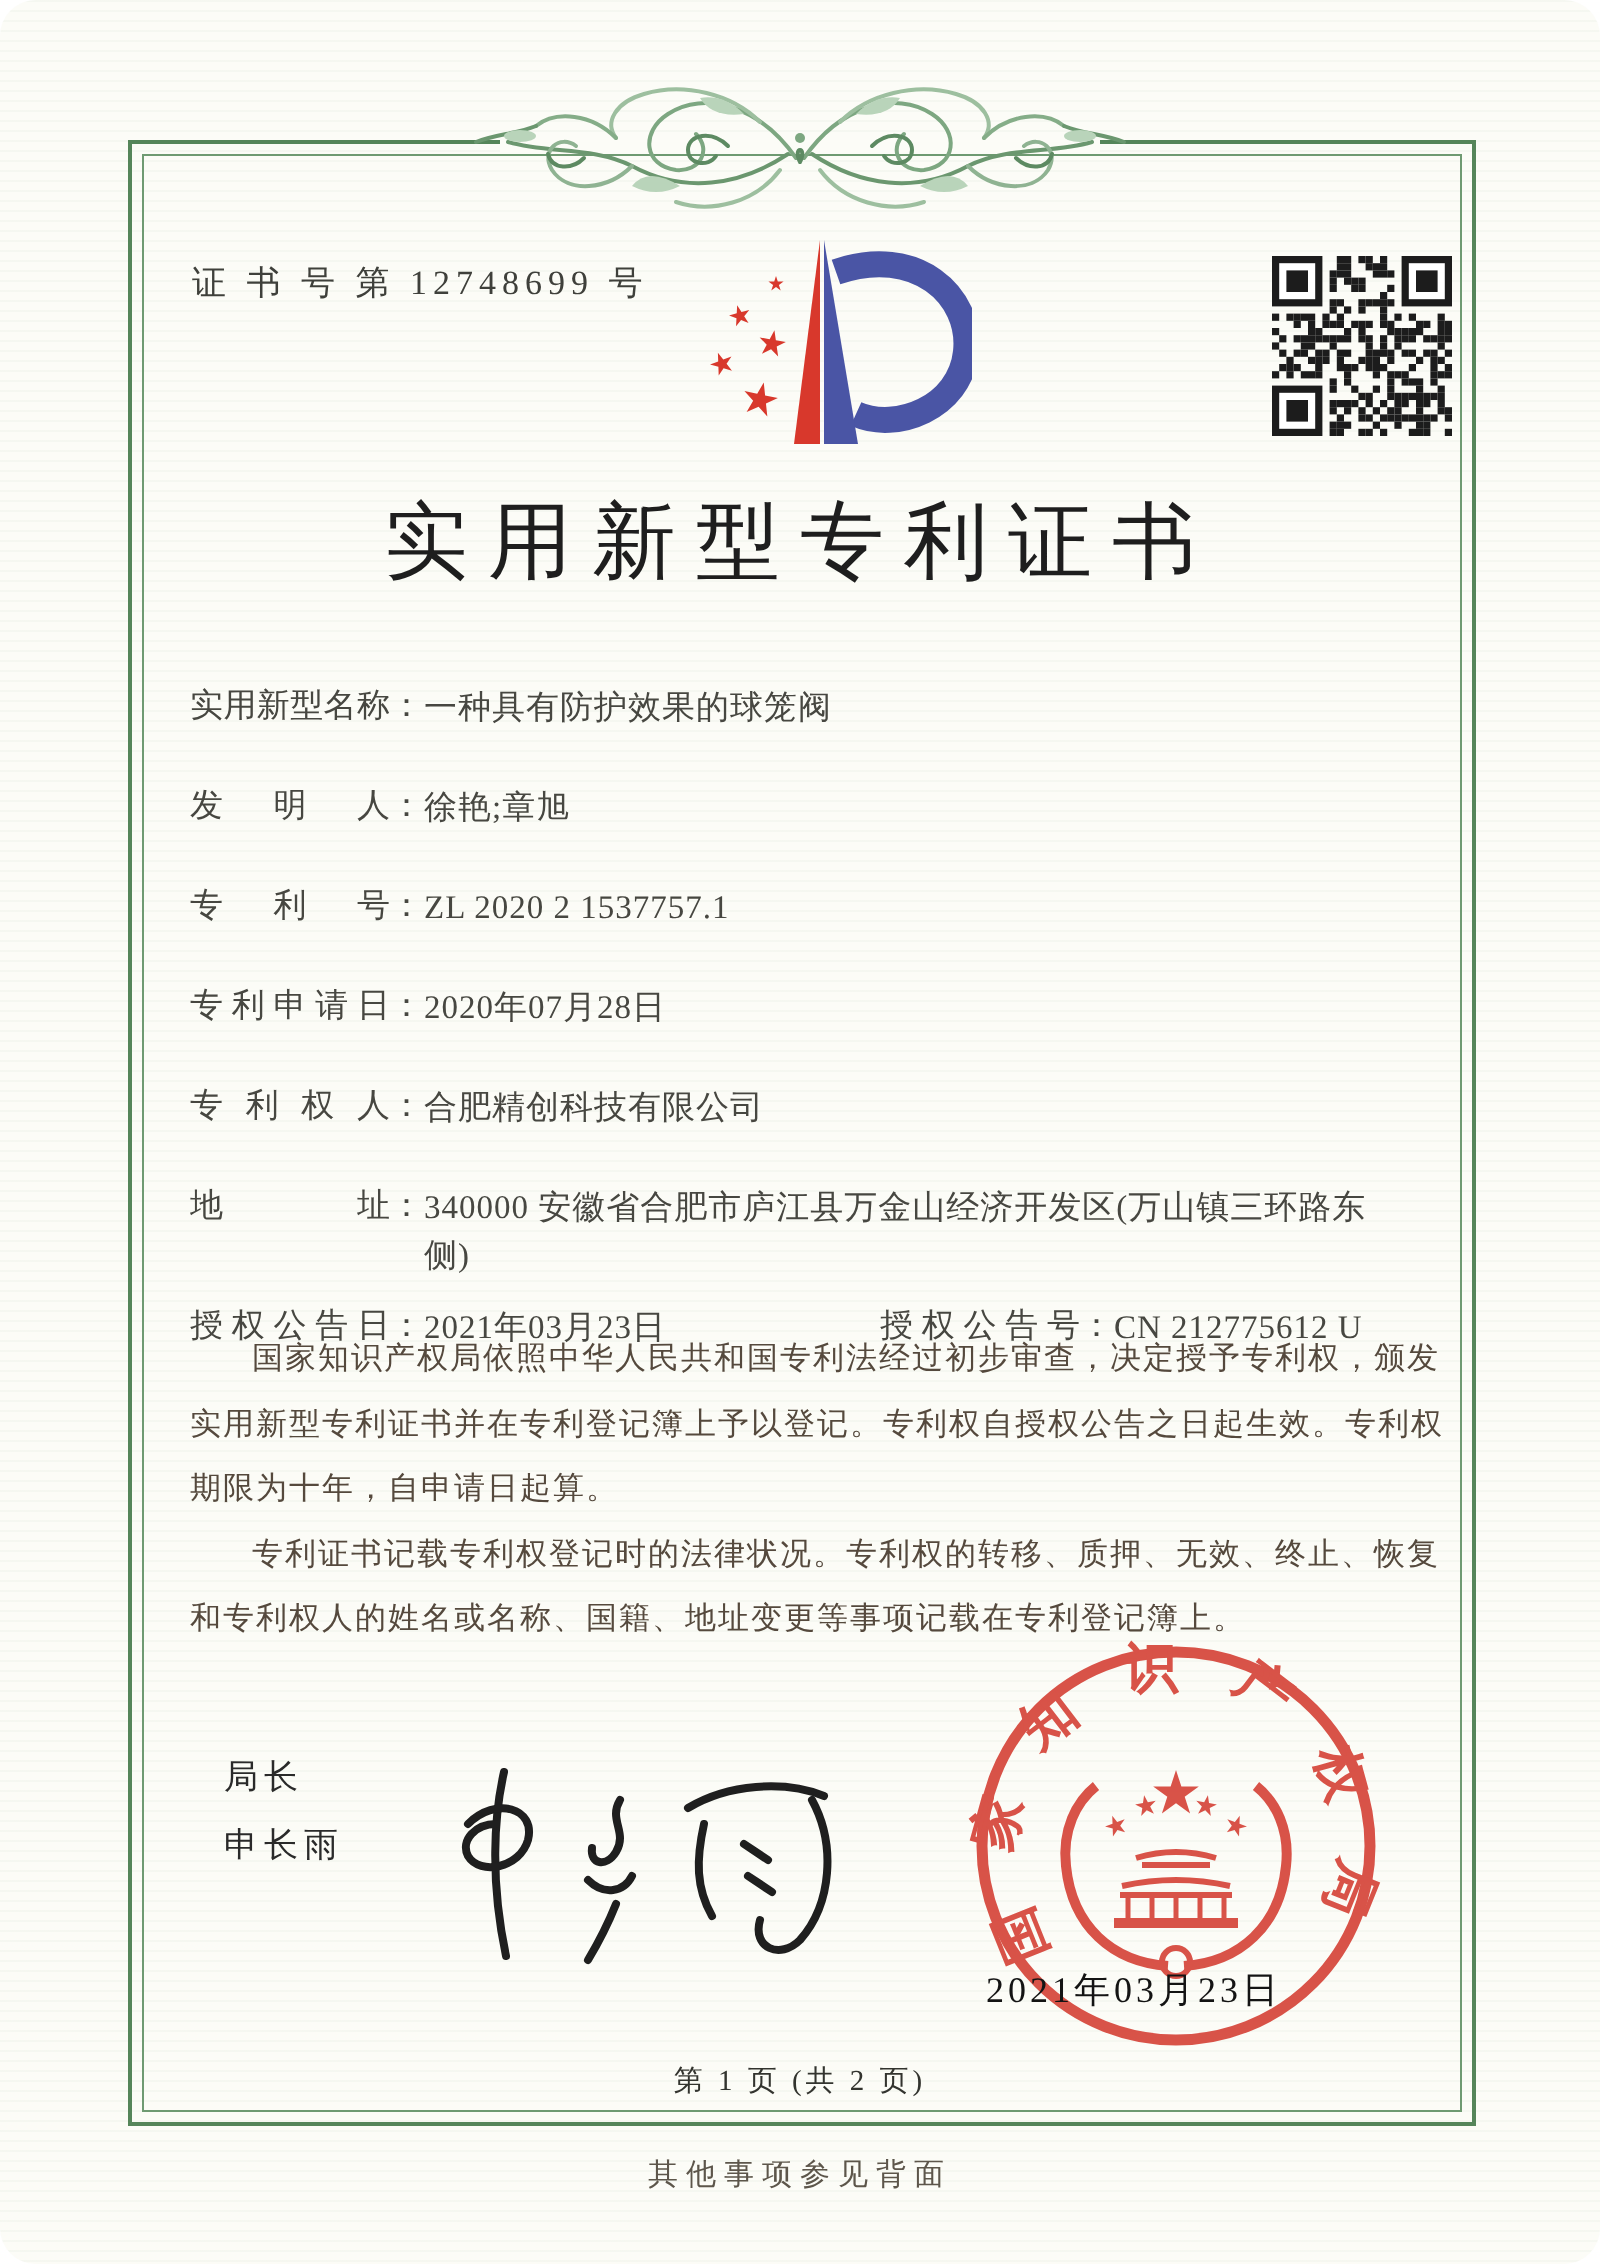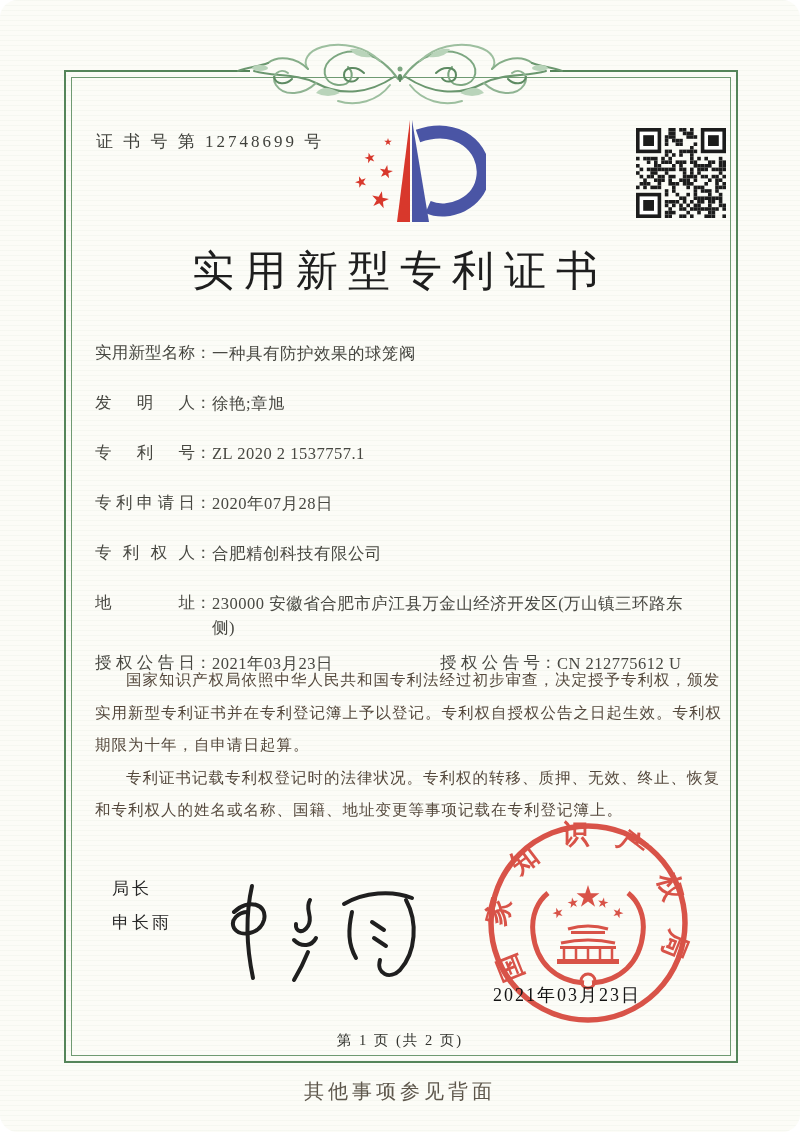--- a/index.html
+++ b/index.html
@@ -45,21 +45,21 @@
     font-size:17px; color:#2a2a2a; letter-spacing:3px; line-height:34px; }
   .sig-script { position:absolute; left:222px; top:878px; }
   
   .seal-svg { position:absolute; left:483px; top:818px; opacity:0.92; }
   .seal-date { position:absolute; left:493px; top:983px; font-size:18px; color:#141414;
     letter-spacing:2px; }
   
   .page-num { position:absolute; left:0; right:0; top:1031px; text-align:center;
     font-size:14.5px; color:#33342f; letter-spacing:2px; }
   .back-note { position:absolute; left:0; right:0; top:1078px; text-align:center;
-    font-size:20px; color:#5d564b; letter-spacing:4px; }
+    font-size:15px; color:#5d564b; letter-spacing:4px; }
 </style>
 </head>
 <body>
 
 <div class="page">
 
   <div class="border-outer"></div>
   <div class="border-inner"></div>
 
   <svg class="ornament" width="340" height="90" viewBox="-170 -45 340 90">
@@ -371,21 +371,21 @@
       <span class="fvalue">2020年07月28日</span>
     </div>
     <div class="frow">
       <span class="flabel">专利权人</span>
         <span class="fcolon">：</span>
       <span class="fvalue">合肥精创科技有限公司</span>
     </div>
     <div class="frow frow-address">
       <span class="flabel">地址</span>
         <span class="fcolon">：</span>
-      <span class="fvalue">230000 安徽省合肥市庐江县万金山经济开发区(万山镇三环路东侧)</span>
+      <span class="fvalue">340000 安徽省合肥市庐江县万金山经济开发区(万山镇三环路东侧)</span>
     </div>
     <div class="frow frow-grant">
       <span class="flabel">授权公告日</span>
         <span class="fcolon">：</span>
       <span class="fvalue fvalue-1">2021年03月23日</span>
       <span class="fpair2">
         <span class="flabel">授权公告号</span>
           <span class="fcolon">：</span>
         <span class="fvalue">CN 212775612 U</span>
       </span>

